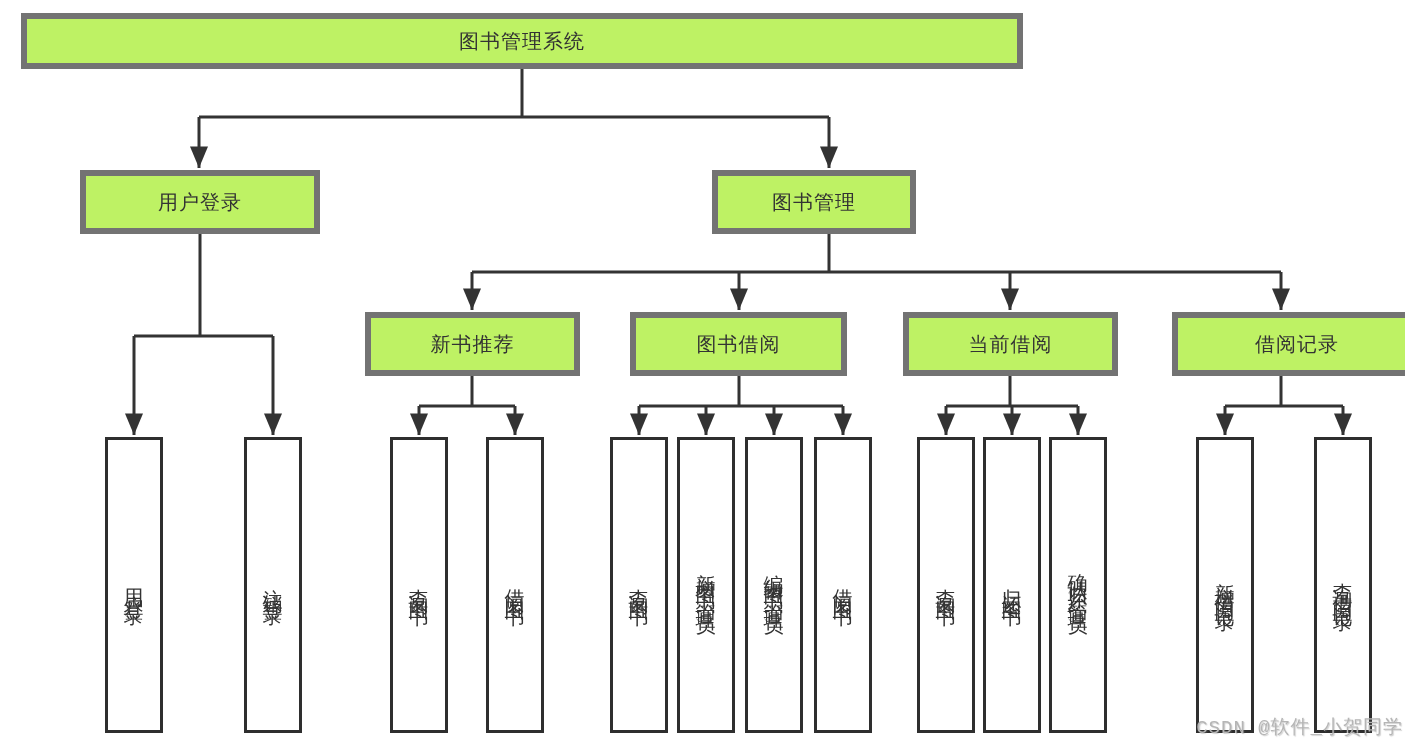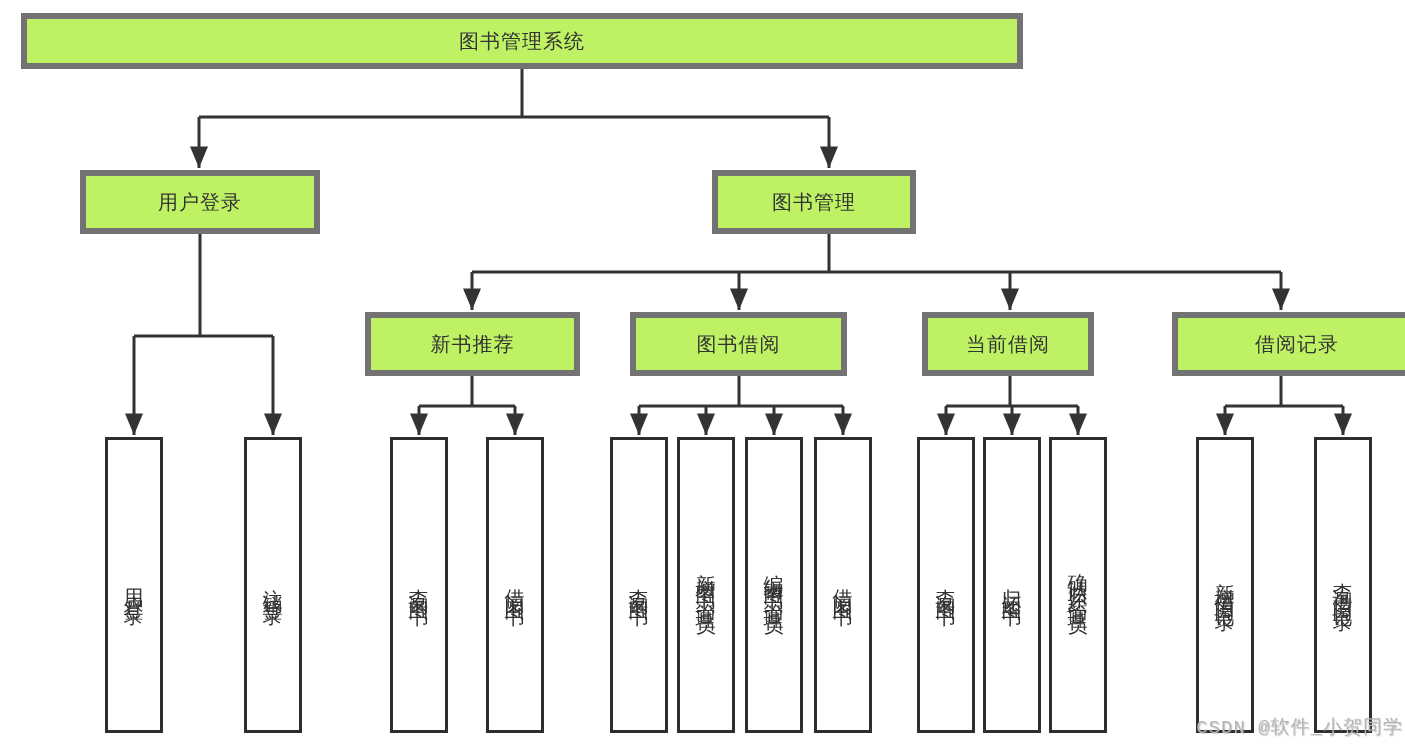--- a/index.html
+++ b/index.html
@@ -102,21 +102,21 @@
     <path d="M1343,406 V435" fill="none" stroke="#333333" stroke-width="3" marker-end="url(#arrow)"></path>
   </svg>
 
   <div class="node" style="left:21px; top:13px; width:1002px; height:56px;">图书管理系统</div>
 
   <div class="node" style="left:80px; top:170px; width:240px; height:64px;">用户登录</div>
   <div class="node" style="left:712px; top:170px; width:204px; height:64px;">图书管理</div>
 
   <div class="node" style="left:365px; top:312px; width:215px; height:64px;">新书推荐</div>
   <div class="node" style="left:630px; top:312px; width:217px; height:64px;">图书借阅</div>
-  <div class="node" style="left:922px; top:312px; width:172px; height:64px;">当前借阅</div>
+  <div class="node" style="left:903px; top:312px; width:215px; height:64px;">当前借阅</div>
   <div class="node" style="left:1172px; top:312px; width:250px; height:64px;">借阅记录</div>
 
   <div class="leaf" style="left:105px;">
     <span class="vtext">用户登录</span>
   </div>
   <div class="leaf" style="left:244px;">
     <span class="vtext">注销登录</span>
   </div>
   <div class="leaf" style="left:390px;">
     <span class="vtext">查询图书</span>

